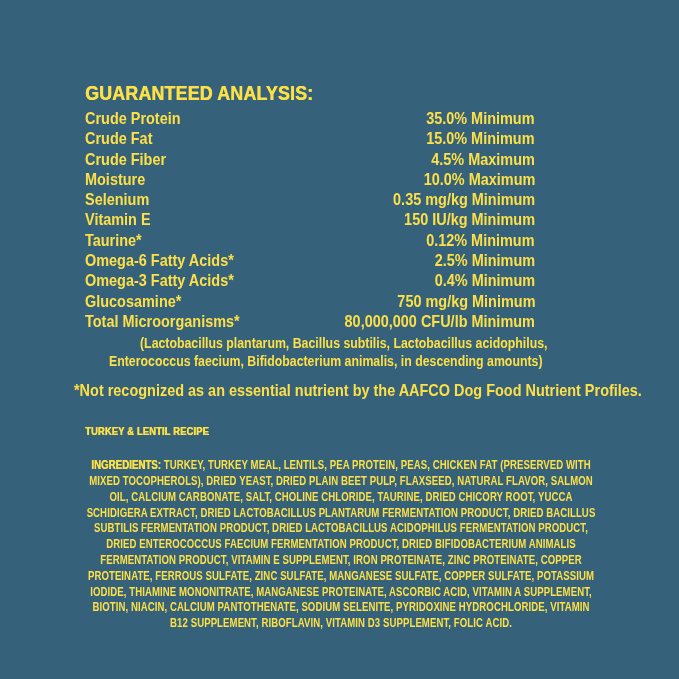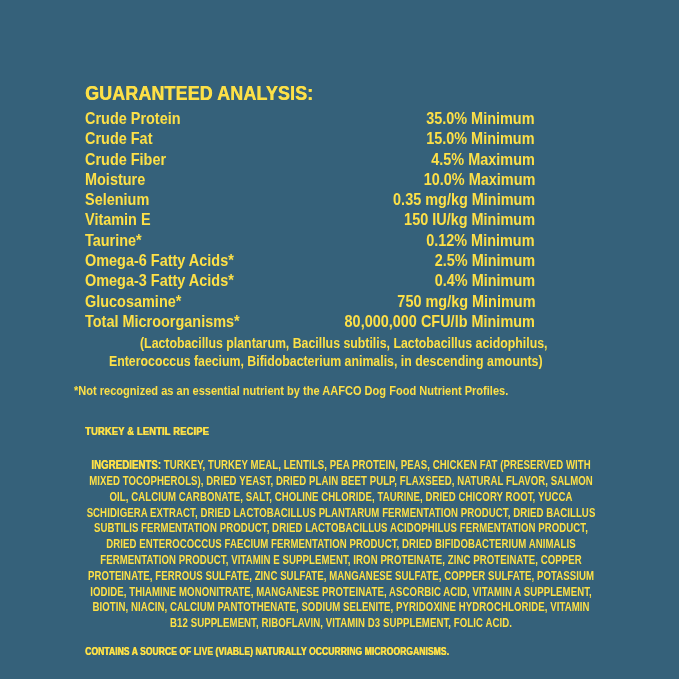--- a/index.html
+++ b/index.html
@@ -32,21 +32,21 @@
   .heavy { text-shadow: 0.5px 0 0 currentColor; }
 
   .ga-title { margin: 0 0 5px 0; font-size: 21px; line-height: 22px; letter-spacing: 0.2px; }
 
   .ga-table { width: 450px; }
   .ga-row { display: flex; justify-content: space-between; align-items: baseline; font-size: 17px; line-height: 20.3px; }
 
   .micro-note { margin: 3px 0 0 0; font-size: 14.5px; line-height: 17.5px; text-align: right; }
   .micro-note .line { display: block; }
 
-  .footnote { margin: 11px 0 0 -11px; font-size: 13px; line-height: 20px; white-space: nowrap; }
+  .footnote { margin: 11px 0 0 -11px; font-size: 17px; line-height: 20px; white-space: nowrap; }
 
   .recipe-name { margin: 24px 0 0 0; font-size: 11px; line-height: 13px; letter-spacing: 0.2px; text-decoration: underline; }
 
   .ingredients { margin: 20px 0 0 0; font-size: 12px; line-height: 15.8px; width: 512px; letter-spacing: 0.1px; text-align: center; }
 
   .contains { margin: 13px 0 0 0; font-size: 10px; line-height: 13px; letter-spacing: 0.1px; }
 </style>
 </head>
 <body>
 
@@ -117,19 +117,16 @@
 
     <section>
       <p class="recipe-name">
         <span class="sxl heavy">TURKEY &amp; LENTIL RECIPE</span>
       </p>
 
       <p class="ingredients">
         <span class="sxb"><strong class="heavy">INGREDIENTS:</strong> <span>TURKEY, TURKEY MEAL, LENTILS, PEA PROTEIN, PEAS, CHICKEN FAT (PRESERVED WITH MIXED TOCOPHEROLS), DRIED YEAST, DRIED PLAIN BEET PULP, FLAXSEED, NATURAL FLAVOR, SALMON OIL, CALCIUM CARBONATE, SALT, CHOLINE CHLORIDE, TAURINE, DRIED CHICORY ROOT, YUCCA SCHIDIGERA EXTRACT, DRIED LACTOBACILLUS PLANTARUM FERMENTATION PRODUCT, DRIED BACILLUS SUBTILIS FERMENTATION PRODUCT, DRIED LACTOBACILLUS ACIDOPHILUS FERMENTATION PRODUCT, DRIED ENTEROCOCCUS FAECIUM FERMENTATION PRODUCT, DRIED BIFIDOBACTERIUM ANIMALIS FERMENTATION PRODUCT, VITAMIN E SUPPLEMENT, IRON PROTEINATE, ZINC PROTEINATE, COPPER PROTEINATE, FERROUS SULFATE, ZINC SULFATE, MANGANESE SULFATE, COPPER SULFATE, POTASSIUM IODIDE, THIAMINE MONONITRATE, MANGANESE PROTEINATE, ASCORBIC ACID, VITAMIN A SUPPLEMENT, BIOTIN, NIACIN, CALCIUM PANTOTHENATE, SODIUM SELENITE, PYRIDOXINE HYDROCHLORIDE, VITAMIN B12 SUPPLEMENT, RIBOFLAVIN, VITAMIN D3 SUPPLEMENT, FOLIC ACID.</span></span>
       </p>
 
-      <p class="contains">
-        <span class="sxl heavy">CONTAINS A SOURCE OF LIVE (VIABLE) NATURALLY OCCURRING MICROORGANISMS.</span>
-      </p>
     </section>
 
   </div>
 </div>
 
 </body></html>

